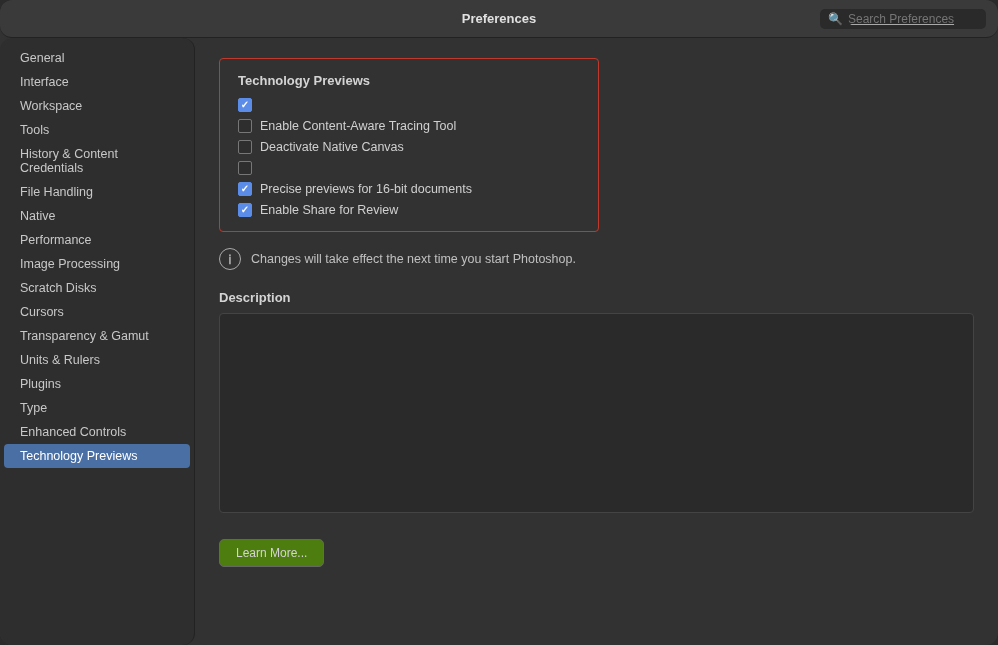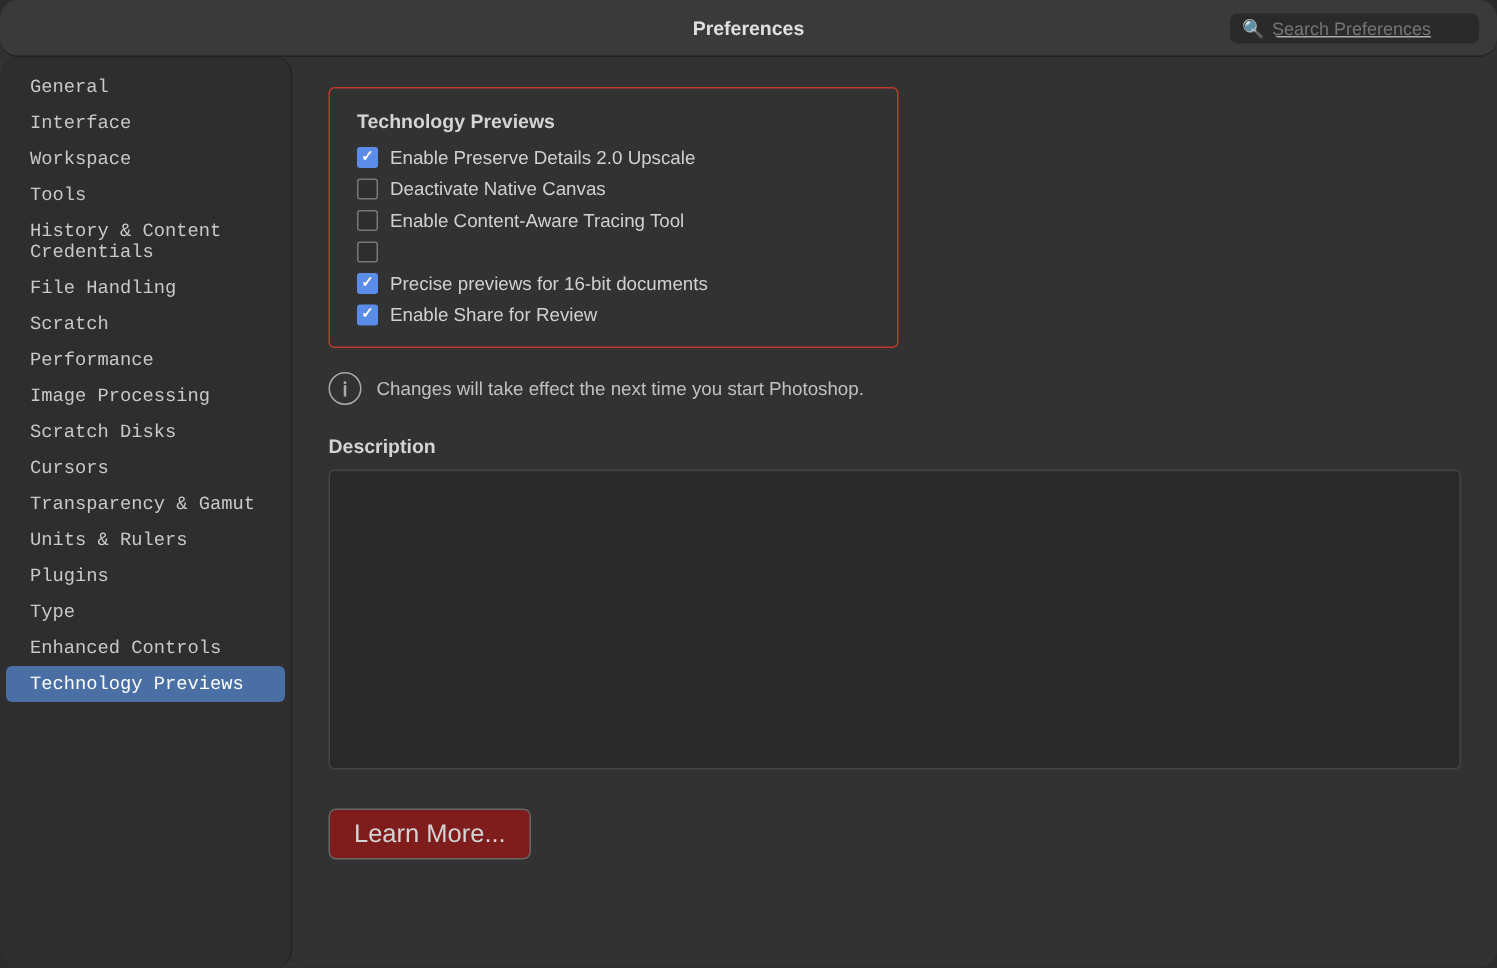--- a/index.html
+++ b/index.html
@@ -77,21 +77,20 @@
       flex-shrink: 0;
     }
 
     .sidebar-item {
       padding: 5px 16px;
       cursor: pointer;
       color: #c8c8c8;
       font-size: 12.5px;
       border-radius: 4px;
       margin: 0 4px;
-      font-family: Liberation Mono, monospace;
     }
 
     .sidebar-item.active {
       background: #4a6fa5;
       color: #fff;
     }
 
     .main {
       flex: 1;
       padding: 20px 24px;
@@ -193,26 +192,26 @@
 
     .description-box {
       background: #2a2a2a;
       border: 1px solid #444;
       border-radius: 4px;
       height: 200px;
       padding: 8px;
     }
 
     .learn-more-btn {
-      background: #7f1d1d;
+      background: #4d7c0f;
       border: 1px solid #666;
       color: #d4d4d4;
       padding: 6px 16px;
       border-radius: 5px;
-      font-size: 17px;
+      font-size: 12px;
       cursor: pointer;
       margin-top: 6px;
     }
   </style>
 </head>
 <body>
 
 <div class="window">
 
   <div class="titlebar">
@@ -225,50 +224,49 @@
 
   <div class="content">
 
     <div class="sidebar">
     <div class="sidebar-item">General</div>
         <div class="sidebar-item">Interface</div>
         <div class="sidebar-item">Workspace</div>
         <div class="sidebar-item">Tools</div>
         <div class="sidebar-item">History &amp; Content Credentials</div>
         <div class="sidebar-item">File Handling</div>
-        <div class="sidebar-item">Scratch</div>
+        <div class="sidebar-item">Native</div>
         <div class="sidebar-item">Performance</div>
         <div class="sidebar-item">Image Processing</div>
         <div class="sidebar-item">Scratch Disks</div>
         <div class="sidebar-item">Cursors</div>
         <div class="sidebar-item">Transparency &amp; Gamut</div>
         <div class="sidebar-item">Units &amp; Rulers</div>
         <div class="sidebar-item">Plugins</div>
         <div class="sidebar-item">Type</div>
         <div class="sidebar-item">Enhanced Controls</div>
         <div class="sidebar-item active">Technology Previews</div>
       </div>
 
     <div class="main">
       
       <div class="tech-previews-box">
         <div class="tech-previews-title">Technology Previews</div>
 
         <div id="checkboxes-container">
             <div class="checkbox-row">
               <div class="checkbox-box checked"></div>
-              <span class="checkbox-label">Enable Preserve Details 2.0 Upscale</span>
+            </div>
+            <div class="checkbox-row">
+              <div class="checkbox-box"></div>
+              <span class="checkbox-label">Enable Content-Aware Tracing Tool</span>
             </div>
             <div class="checkbox-row">
               <div class="checkbox-box"></div>
               <span class="checkbox-label">Deactivate Native Canvas</span>
-            </div>
-            <div class="checkbox-row">
-              <div class="checkbox-box"></div>
-              <span class="checkbox-label">Enable Content-Aware Tracing Tool</span>
             </div>
             <div class="checkbox-row">
               <div class="checkbox-box"></div>
             </div>
             <div class="checkbox-row">
               <div class="checkbox-box checked"></div>
               <span class="checkbox-label">Precise previews for 16-bit documents</span>
             </div>
             <div class="checkbox-row">
               <div class="checkbox-box checked"></div>

